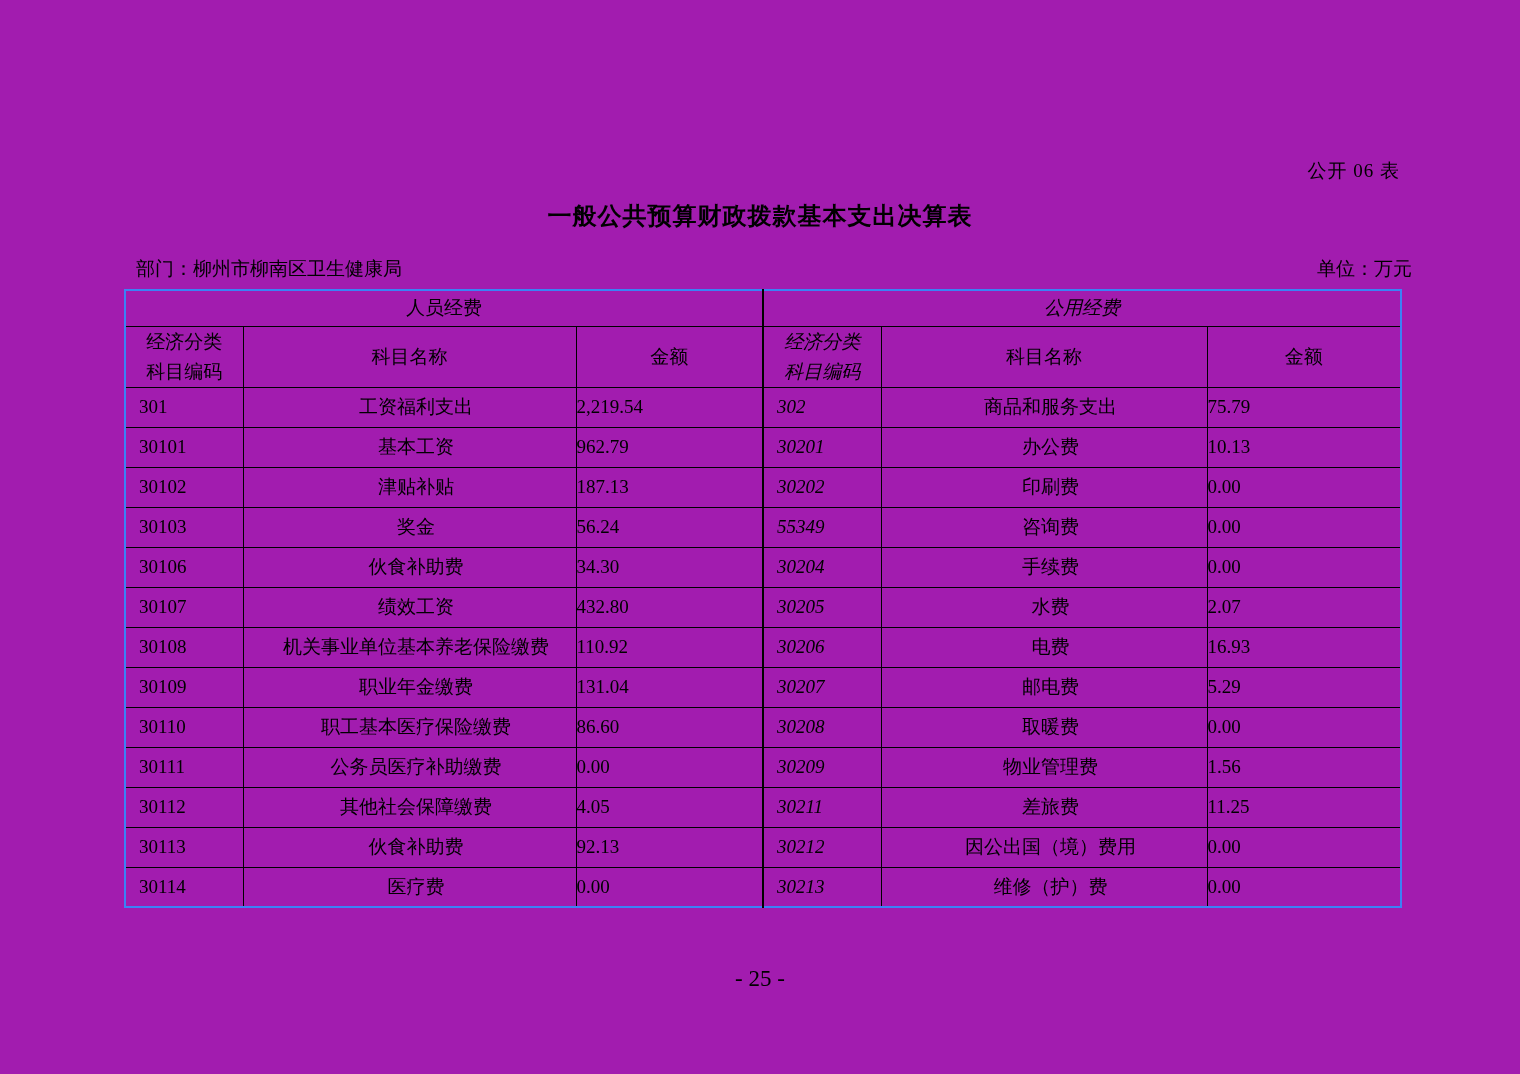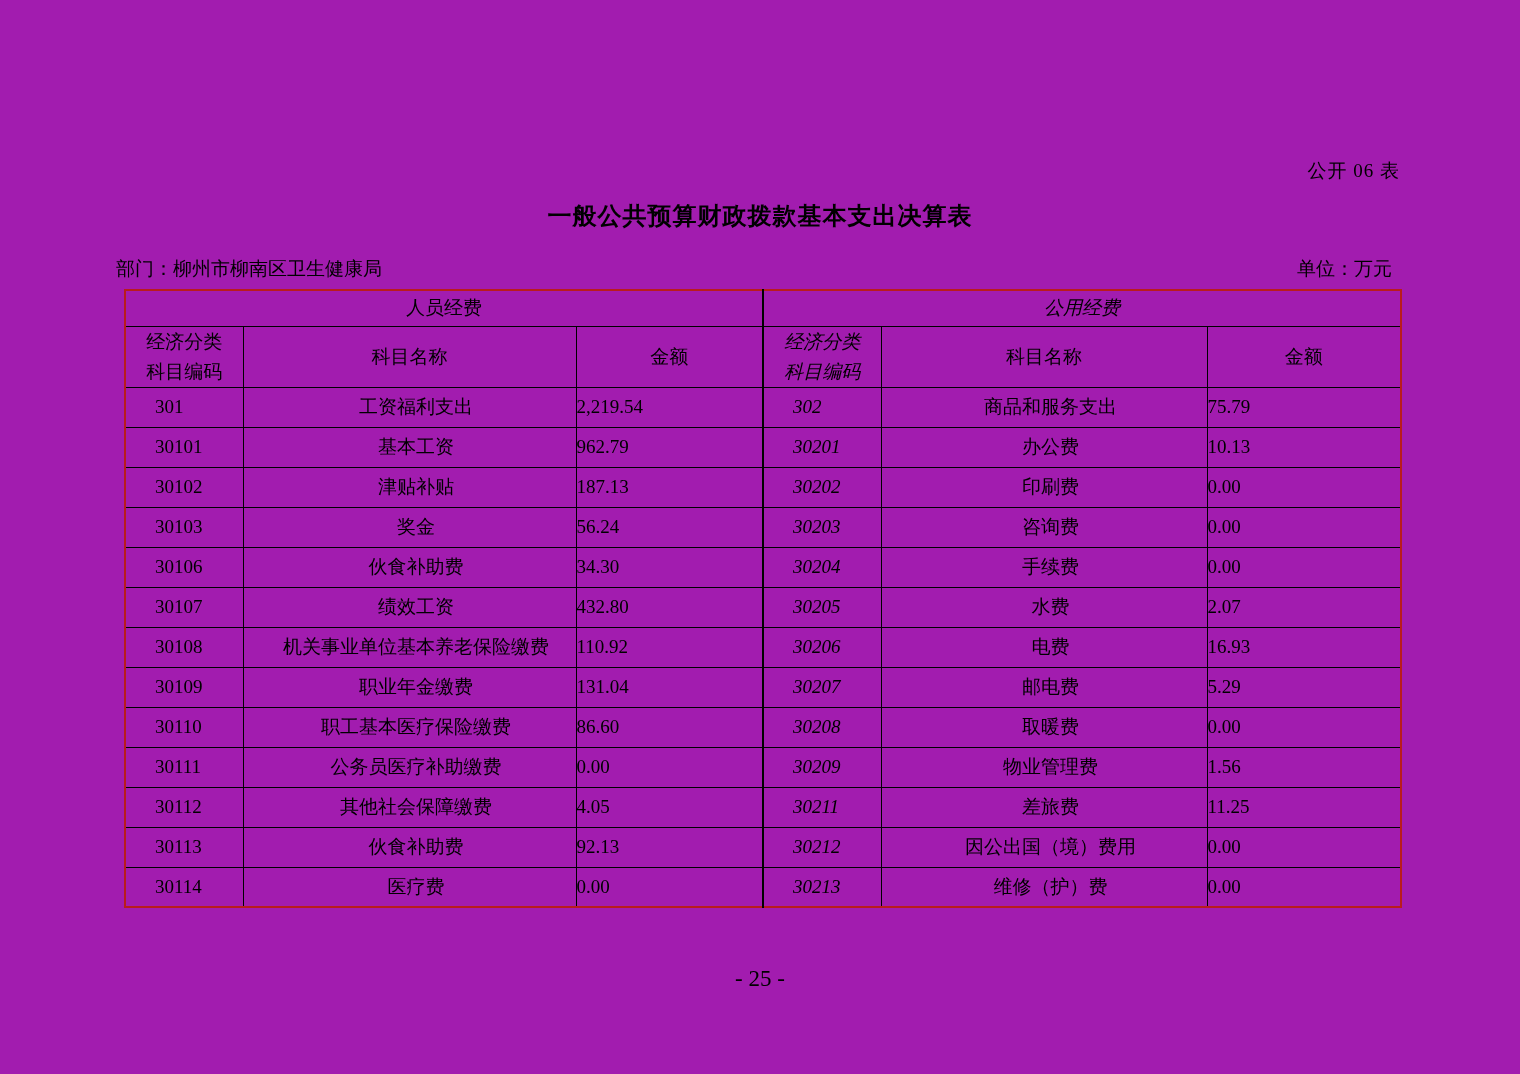--- a/index.html
+++ b/index.html
@@ -30,51 +30,51 @@
     width: 100%;
     text-align: center;
     font-family: "Liberation Sans", "DejaVu Sans", sans-serif;
     font-weight: 700;
     font-size: 24px;
     letter-spacing: 1px;
   }
   .meta-row {
     position: absolute;
     top: 256px;
-    left: 116px;
+    left: 136px;
     width: 1276px;
     display: flex;
     justify-content: space-between;
     font-size: 19px;
   }
   .table-wrap {
     position: absolute;
     top: 289px;
     left: 124px;
     width: 1276px;
   }
   table.budget-table {
     border-collapse: collapse;
     table-layout: fixed;
     width: 1276px;
     font-size: 19px;
-    border: 2px solid #b91c1c;
+    border: 2px solid #3b82f6;
   }
   table.budget-table th,
   table.budget-table td {
     border: 1px solid #000;
     font-weight: normal;
     overflow: hidden;
     white-space: nowrap;
     vertical-align: middle;
   }
   tr.group-header-row th { height: 36px; text-align: center; }
   tr.col-header-row th   { height: 61px; text-align: center; line-height: 1.55; }
   tr.data-row td         { height: 40px; }
-  td.cell-code   { text-align: left;  padding-left: 29px;  }
+  td.cell-code   { text-align: left;  padding-left: 13px;  }
   td.cell-name   { text-align: center;  padding-left: 13px;  }
   td.cell-amount { padding-right: 26px; }
   .mid-divider { border-left-width: 2px !important; font-style: italic; }
   .page-number {
     position: absolute;
     top: 966px;
     left: 0;
     width: 100%;
     text-align: center;
     font-size: 23px;
@@ -146,21 +146,21 @@
             <td class="cell-name">津贴补贴</td>
             <td class="cell-amount">187.13</td>
             <td class="cell-code mid-divider">30202</td>
             <td class="cell-name">印刷费</td>
             <td class="cell-amount">0.00</td>
           </tr>
           <tr class="data-row">
             <td class="cell-code">30103</td>
             <td class="cell-name">奖金</td>
             <td class="cell-amount">56.24</td>
-            <td class="cell-code mid-divider">30203</td>
+            <td class="cell-code mid-divider">55349</td>
             <td class="cell-name">咨询费</td>
             <td class="cell-amount">0.00</td>
           </tr>
           <tr class="data-row">
             <td class="cell-code">30106</td>
             <td class="cell-name">伙食补助费</td>
             <td class="cell-amount">34.30</td>
             <td class="cell-code mid-divider">30204</td>
             <td class="cell-name">手续费</td>
             <td class="cell-amount">0.00</td>

